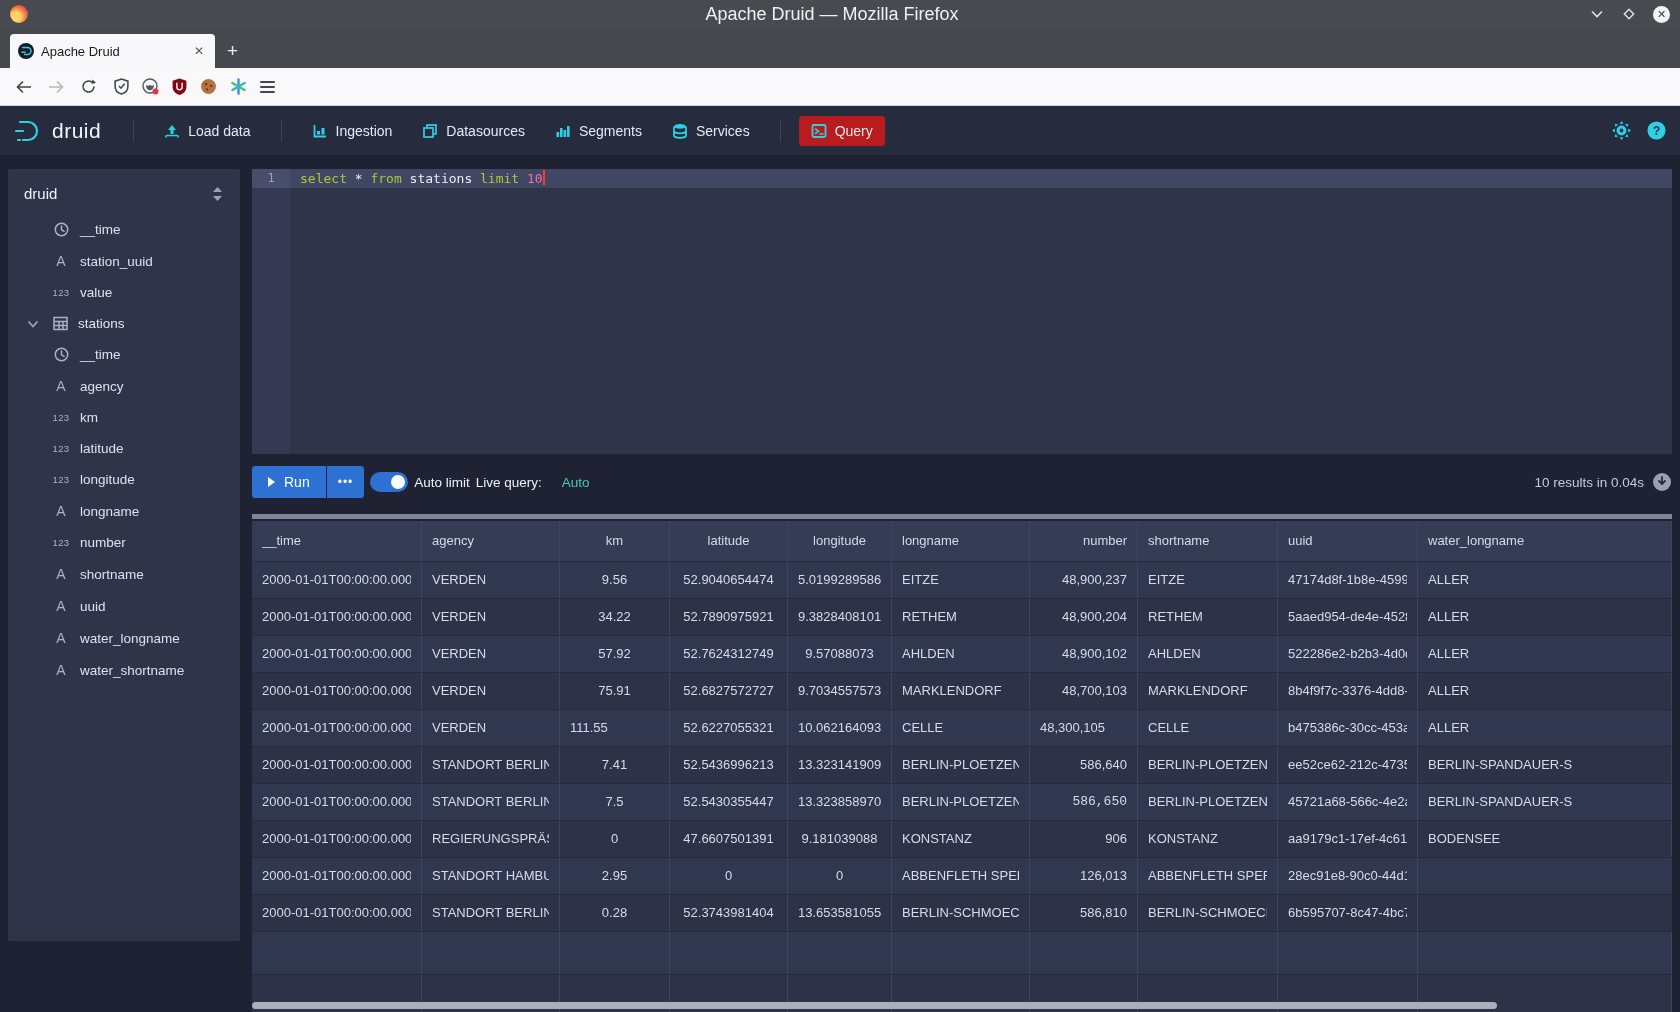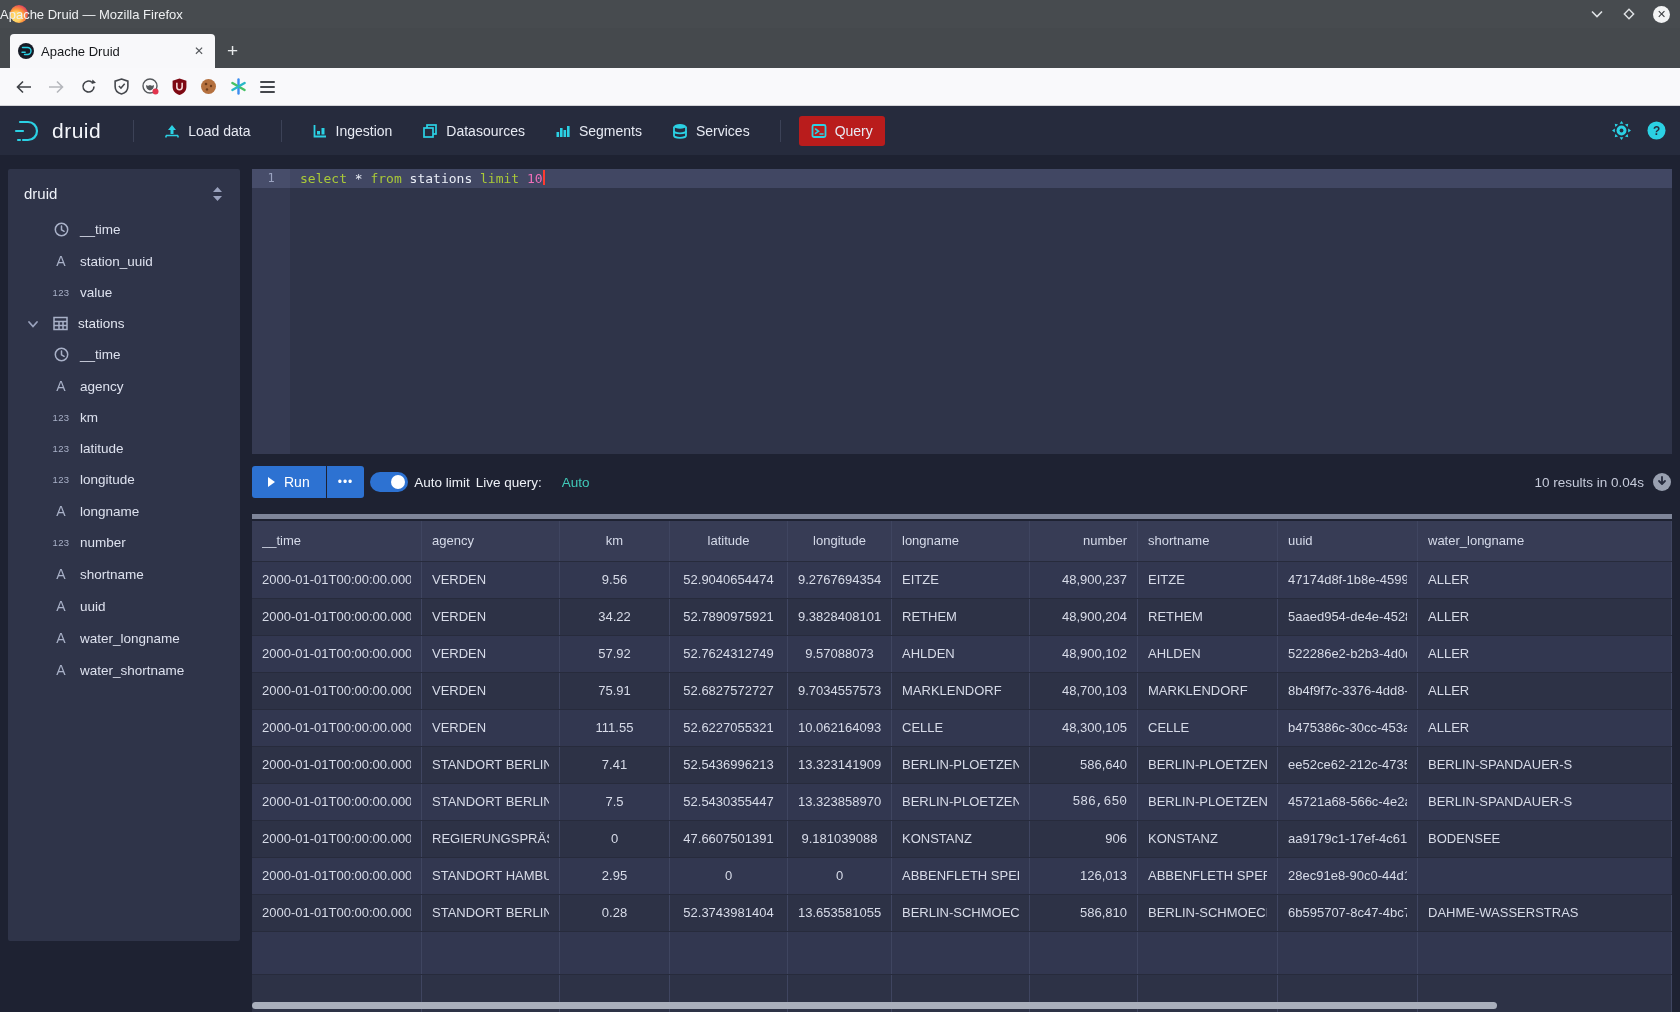--- a/index.html
+++ b/index.html
@@ -4,21 +4,21 @@
 <style>
   * { margin:0; padding:0; box-sizing:border-box; }
   html,body { width:1680px; height:1012px; overflow:hidden; }
   body { font-family:"Liberation Sans","DejaVu Sans",sans-serif; background:#1e2232; }
   svg { display:block; }
 
   
   .titlebar { height:28px; background:#474b4f; display:flex; align-items:center; position:relative; padding:0 10px; }
   .ff-logo { width:18px; height:18px; border-radius:50%;
              background:radial-gradient(circle at 35% 65%, #ffd567 0 28%, #ff9a3c 45%, #e3455a 75%, #b5007f 100%); }
-  .win-title { position:absolute; left:0; right:16px; color:#eef0f2; font-size:13px; pointer-events:none; }
+  .win-title { position:absolute; left:0; right:16px; text-align:center; color:#eef0f2; font-size:18px; pointer-events:none; }
   .win-controls { margin-left:auto; display:flex; align-items:center; gap:16px; z-index:2; }
   .win-btn { color:#dfe2e5; width:16px; height:16px; display:flex; align-items:center; justify-content:center; }
   .close-btn { width:17px; height:17px; background:#f2f3f4; border-radius:50%; color:#3a3d41; font-size:11px; font-weight:bold; display:flex; align-items:center; justify-content:center; }
 
   .tabstrip { height:40px; background:#45494d; display:flex; align-items:flex-end; padding-left:10px; }
   .tab { width:205px; height:34px; background:#f8f8fa; border-radius:4px 4px 0 0; display:flex; align-items:center; padding:0 8px; gap:7px; }
   .tab-title { font-size:13px; color:#17191c; flex:1 1 auto; white-space:nowrap; overflow:hidden; }
   .tab-close { color:#55585c; font-size:12px; padding:0 3px; }
   .favicon { width:16px; height:16px; flex:0 0 auto; }
   .newtab-btn { color:#e6e8ea; font-size:19px; padding:0 12px 6px 12px; }
@@ -487,21 +487,21 @@
           <div class="td" style="width: 138px;">
             <span style="text-align: left;">VERDEN</span>
           </div>
           <div class="td" style="width: 110px;">
             <span style="text-align: center;">9.56</span>
           </div>
           <div class="td" style="width: 118px;">
             <span style="text-align: center;">52.9040654474</span>
           </div>
           <div class="td" style="width: 104px;">
-            <span style="text-align: center;">9.2767694354</span>
+            <span style="text-align: center;">5.0199289586</span>
           </div>
           <div class="td" style="width: 138px;">
             <span style="text-align: left;">EITZE</span>
           </div>
           <div class="td" style="width: 108px;">
             <span style="text-align: right;">48,900,237</span>
           </div>
           <div class="td" style="width: 140px;">
             <span style="text-align: left;">EITZE</span>
           </div>
@@ -609,33 +609,33 @@
           </div>
         </div>
         <div class="tr">
           <div class="td" style="width: 170px;">
             <span style="text-align: left;">2000-01-01T00:00:00.000Z</span>
           </div>
           <div class="td" style="width: 138px;">
             <span style="text-align: left;">VERDEN</span>
           </div>
           <div class="td" style="width: 110px;">
-            <span style="text-align: center;">111.55</span>
+            <span style="text-align: left;">111.55</span>
           </div>
           <div class="td" style="width: 118px;">
             <span style="text-align: center;">52.6227055321</span>
           </div>
           <div class="td" style="width: 104px;">
             <span style="text-align: center;">10.0621640936</span>
           </div>
           <div class="td" style="width: 138px;">
             <span style="text-align: left;">CELLE</span>
           </div>
           <div class="td" style="width: 108px;">
-            <span style="text-align: right;">48,300,105</span>
+            <span style="text-align: left;">48,300,105</span>
           </div>
           <div class="td" style="width: 140px;">
             <span style="text-align: left;">CELLE</span>
           </div>
           <div class="td" style="width: 140px;">
             <span style="text-align: left;">b475386c-30cc-453a-b3</span>
           </div>
           <div class="td" style="width: 246px; flex: 1 1 auto;">
             <span style="text-align: left;">ALLER</span>
           </div>
@@ -785,23 +785,20 @@
             <span style="text-align: left;">BERLIN-SCHMOECKWITZ</span>
           </div>
           <div class="td" style="width: 108px;">
             <span style="text-align: right;">586,810</span>
           </div>
           <div class="td" style="width: 140px;">
             <span style="text-align: left;">BERLIN-SCHMOECKWITZ</span>
           </div>
           <div class="td" style="width: 140px;">
             <span style="text-align: left;">6b595707-8c47-4bc7-a8</span>
-          </div>
-          <div class="td" style="width: 246px; flex: 1 1 auto;">
-            <span style="text-align: left;">DAHME-WASSERSTRAS</span>
           </div>
         </div>
         <div class="tr" style="height: 43px;">
           <div class="td" style="width: 170px;">
             <span style="text-align: left;"></span>
           </div>
           <div class="td" style="width: 138px;">
             <span style="text-align: left;"></span>
           </div>
           <div class="td" style="width: 110px;">

